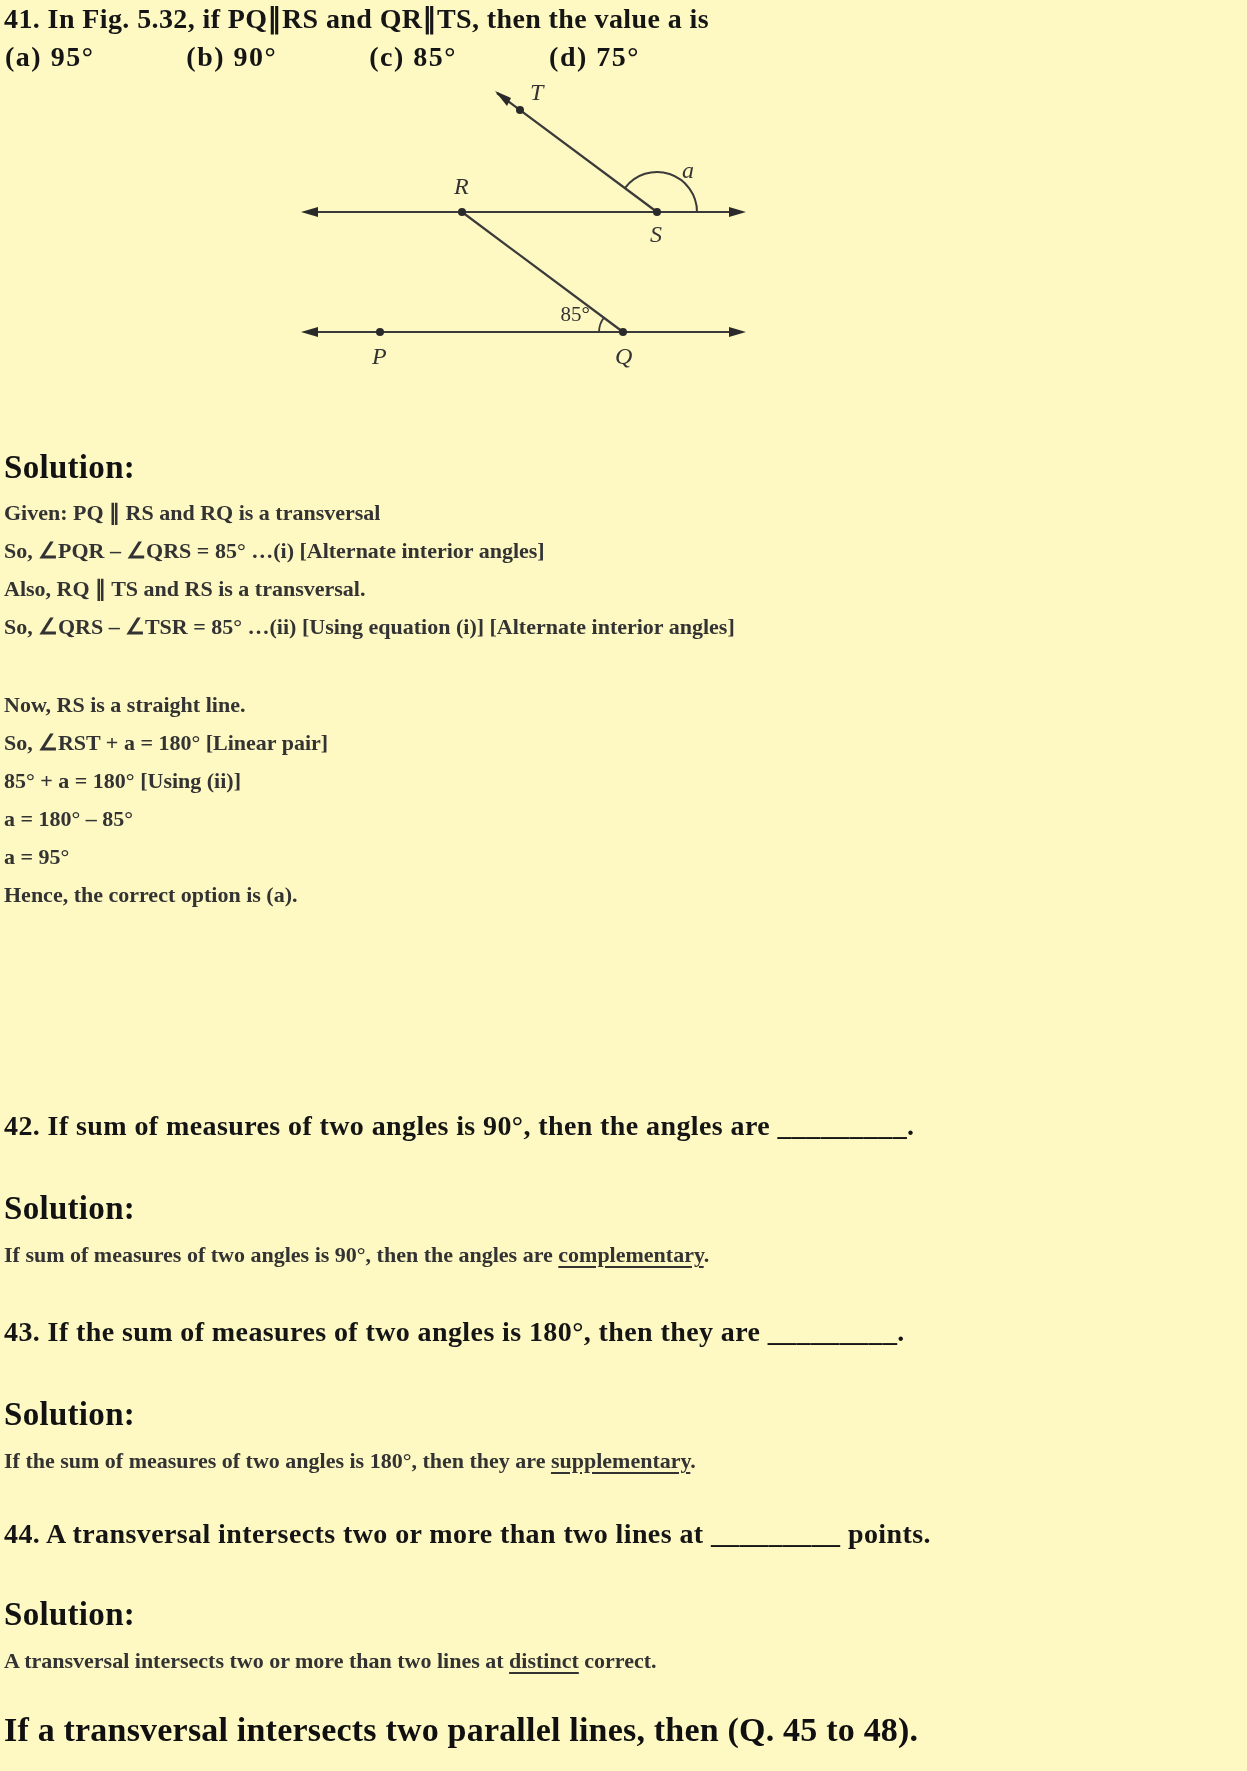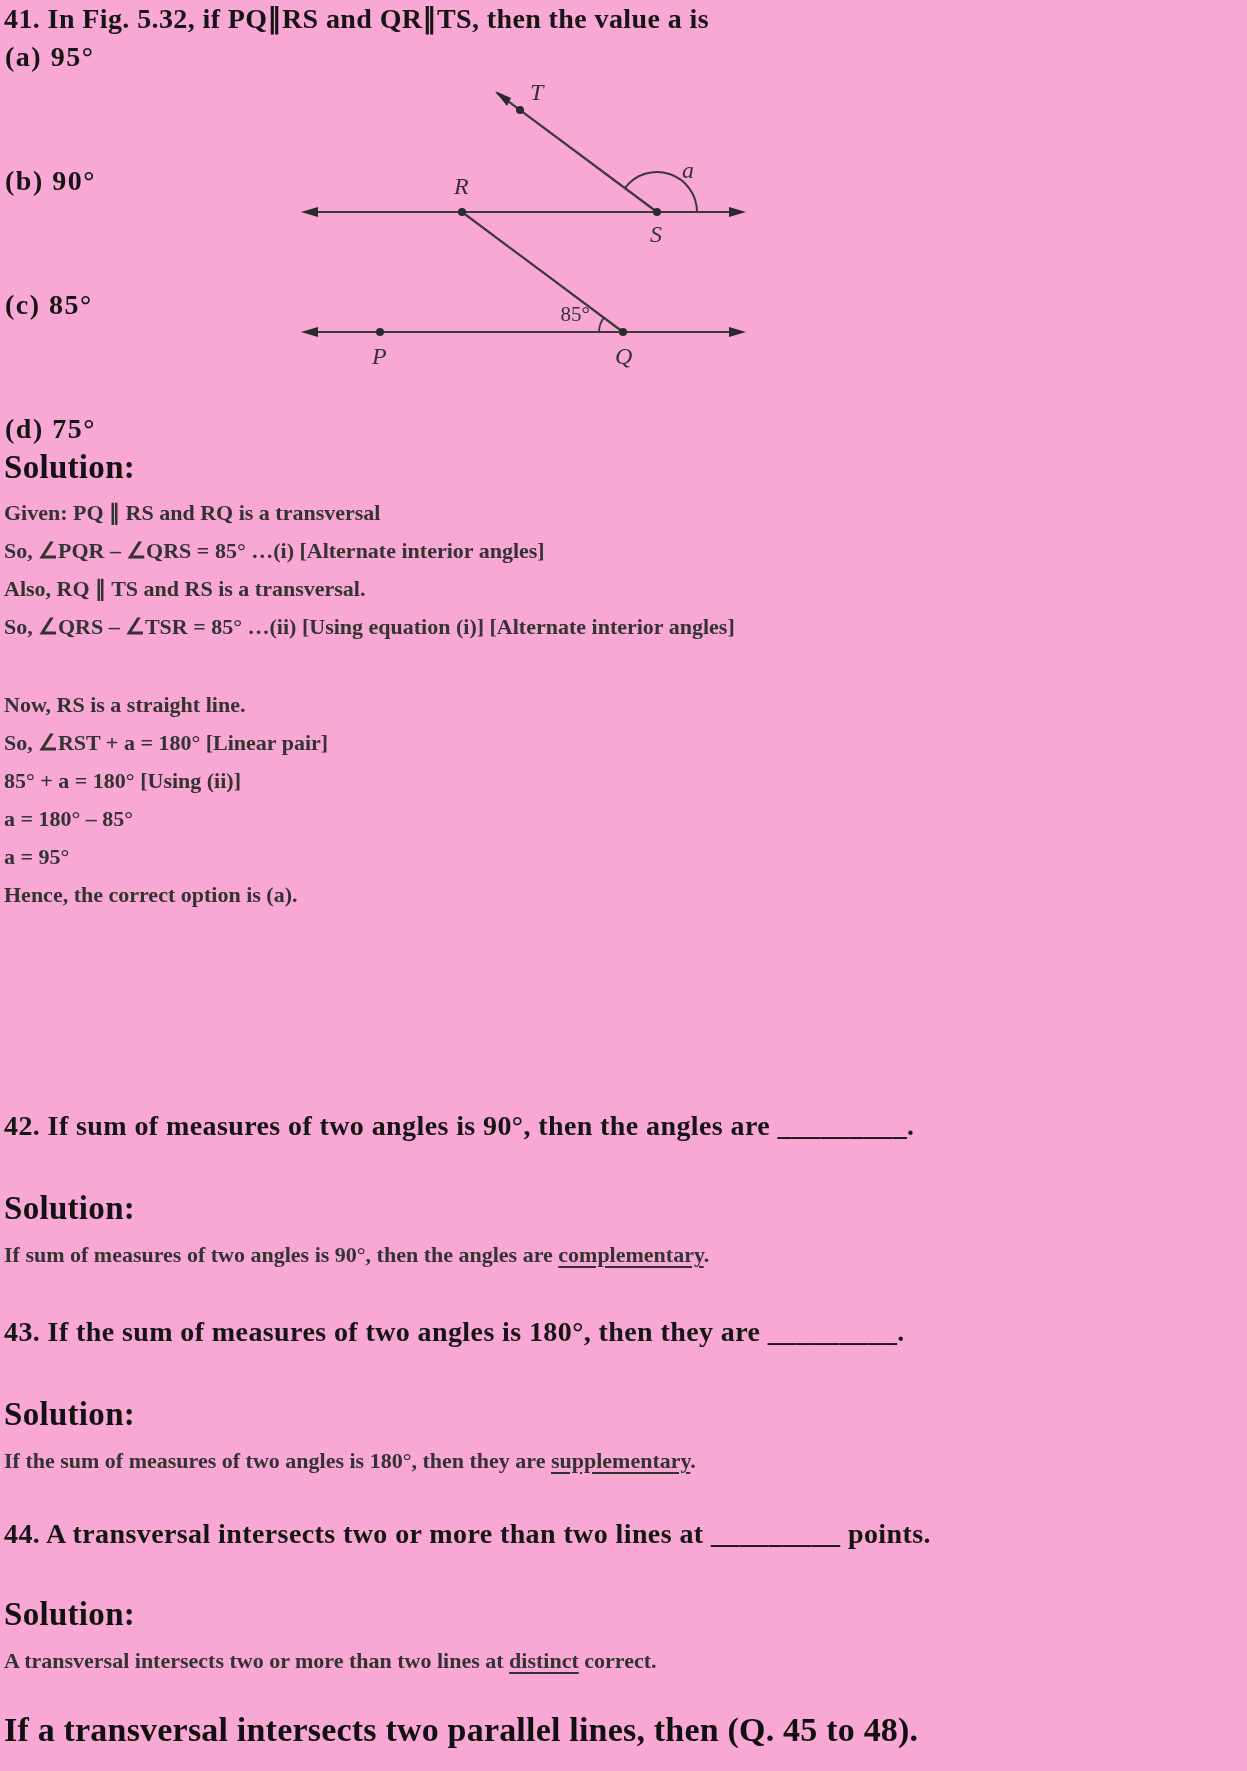--- a/index.html
+++ b/index.html
@@ -1,27 +1,27 @@
 <!DOCTYPE html>
 <html><head>
 <meta charset="utf-8">
 <style>
   * { margin:0; padding:0; box-sizing:border-box; }
   html,body { background:#ffffff; }
   body { font-family:"Liberation Serif", serif; }
   #page {
     position:relative; width:1247px; height:1771px;
-    background:#f9a8d4; overflow:hidden; color:#2e2e2e;
+    background:#fef9c3; overflow:hidden; color:#2e2e2e;
   }
   .abs { position:absolute; left:4px; }
   .q-title {
     font-size:28px; font-weight:bold; color:#151515; letter-spacing:0.4px;
     white-space:nowrap;
   }
-  .options { display:flex; gap:92px; font-size:28px; font-weight:bold; color:#151515;flex-direction:column; }
+  .options { display:flex; gap:92px; font-size:28px; font-weight:bold; color:#151515; }
   .options span { letter-spacing:1.5px; }
   .sol-head { font-size:33px; font-weight:bold; color:#121212; letter-spacing:0.3px; }
   .body-line { font-size:22px; line-height:38px; color:#333; white-space:nowrap;font-weight:bold; }
   .big-head {
     font-size:36px; font-weight:bold; color:#101010; line-height:47px;
     letter-spacing:0.2px;
   }
   .answer-word {
     text-decoration:underline; text-decoration-thickness:2px; text-underline-offset:4px;
   }

